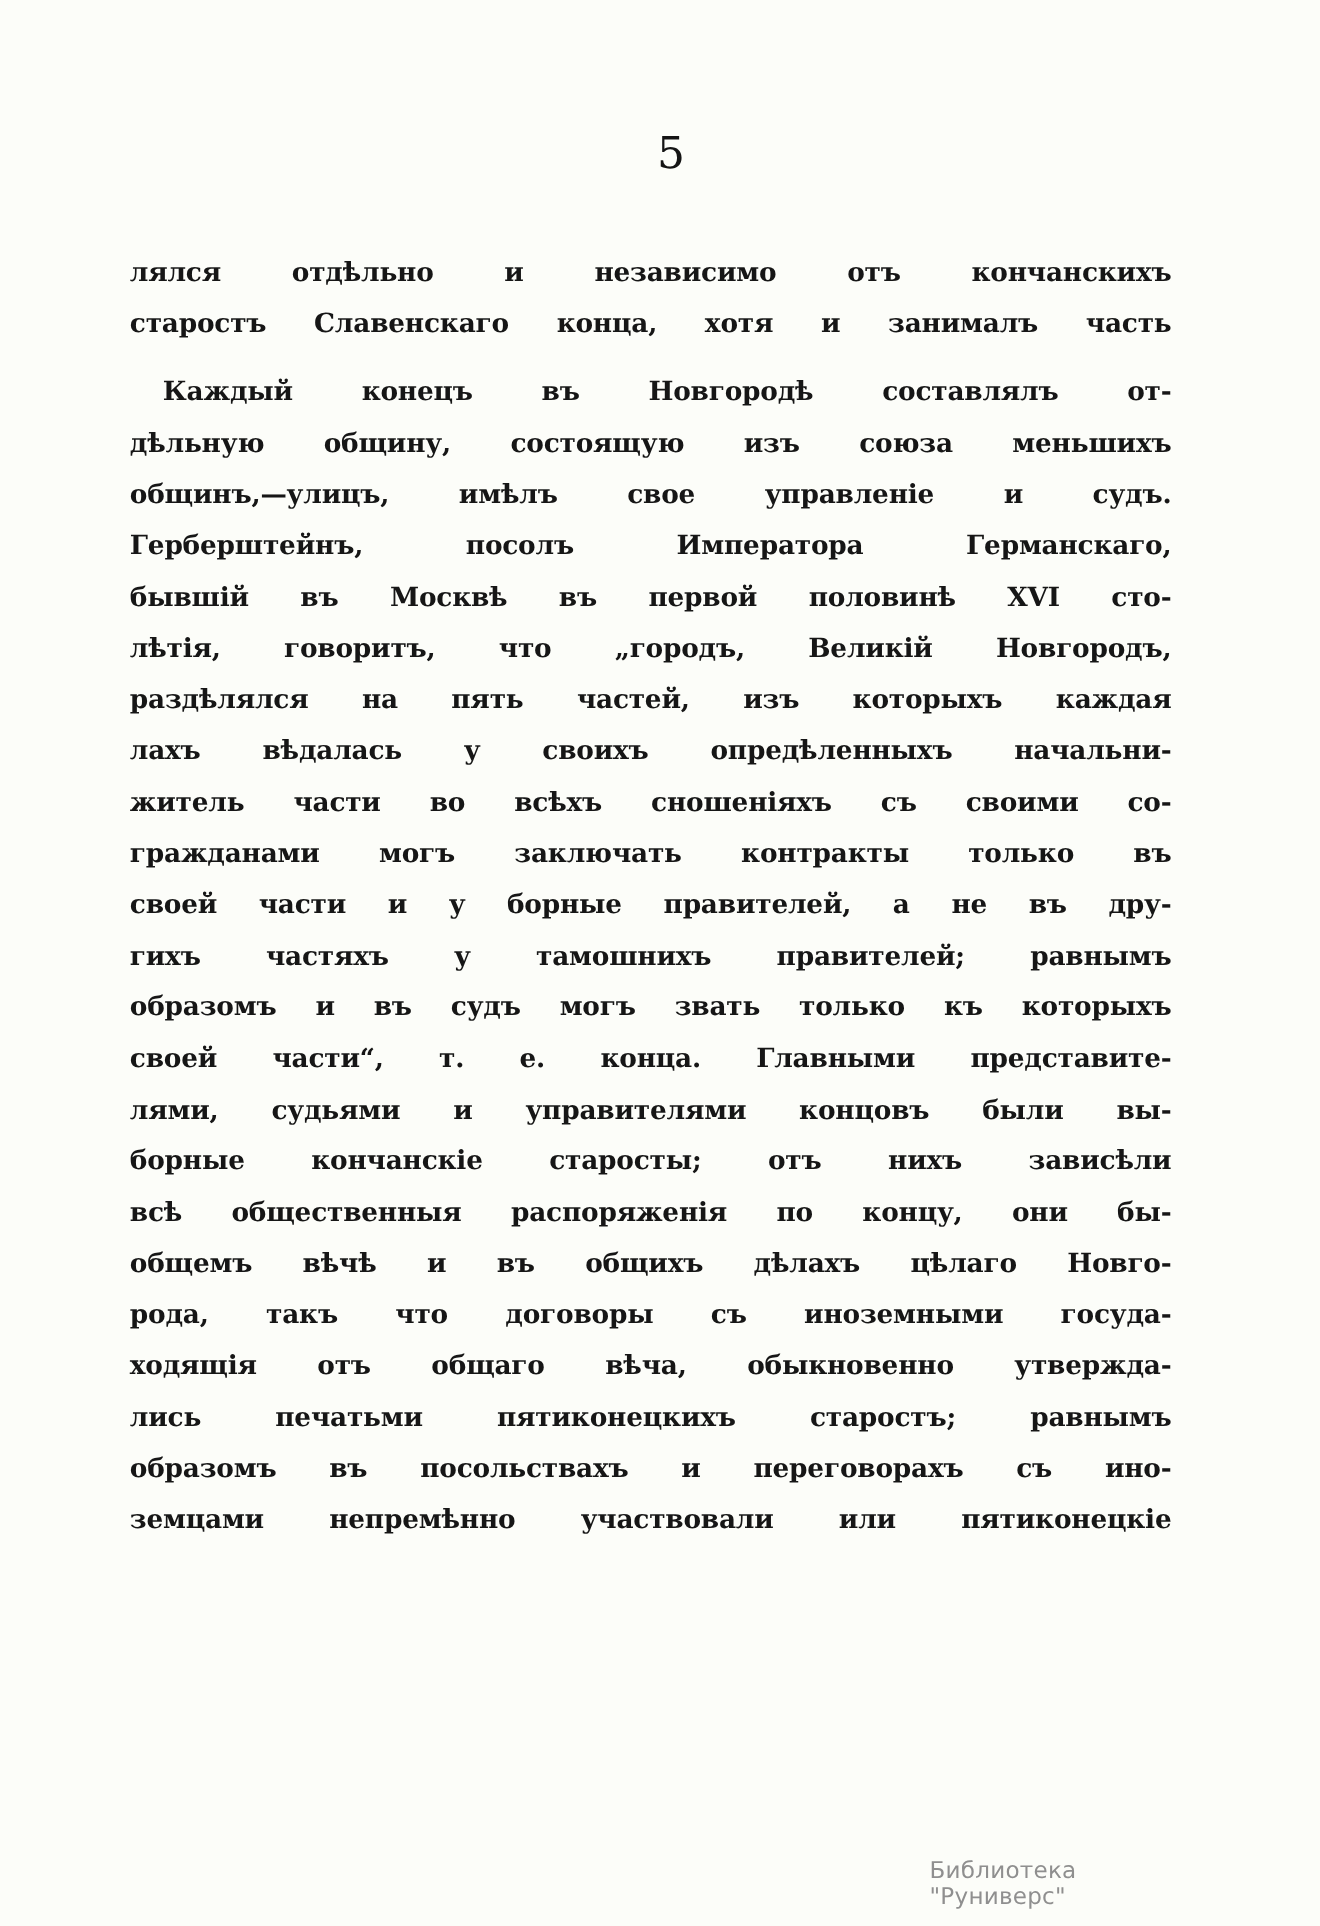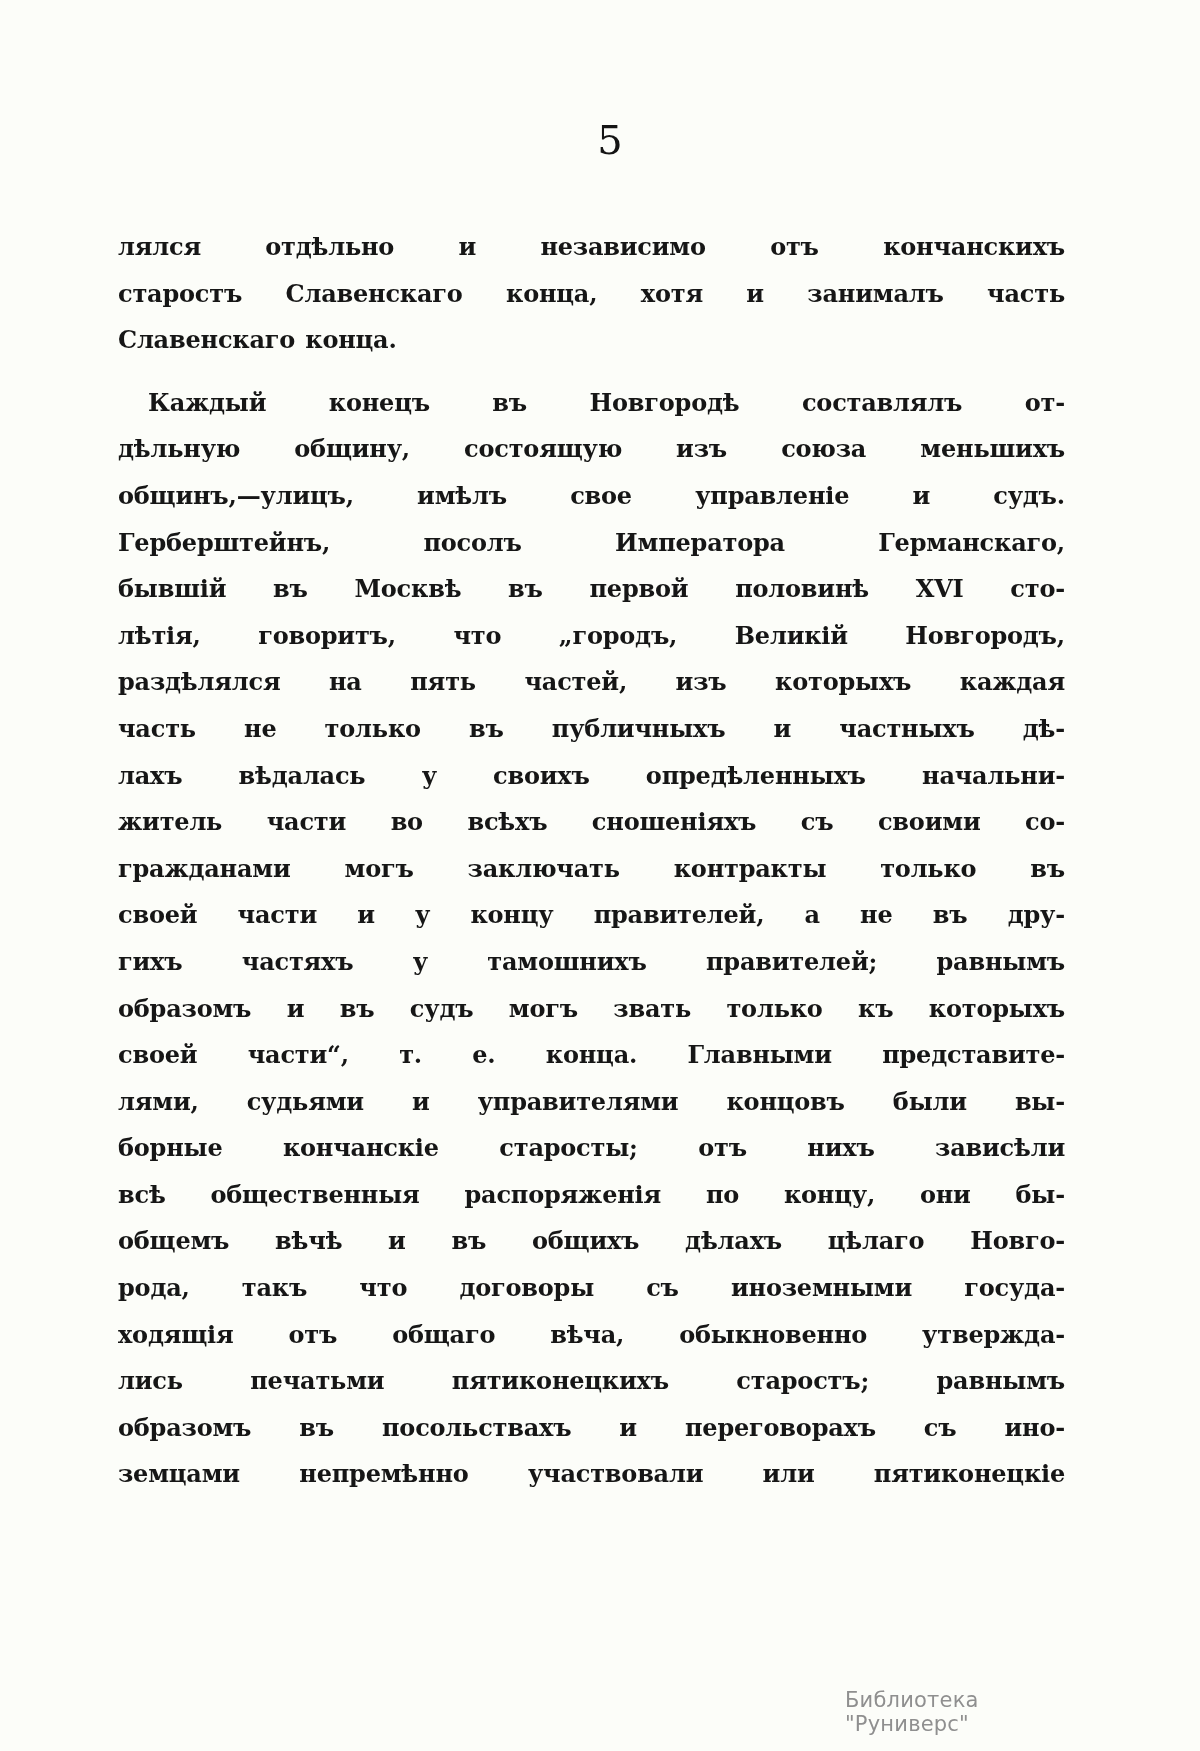--- a/index.html
+++ b/index.html
@@ -69,33 +69,31 @@
 </head>
 <body style="background: rgb(252, 253, 249); color: rgb(22, 22, 22);">
 
 <div class="scan-page">
 
   <div class="page-number">5</div>
 
   <div class="text-block">
       <div class="line justified">лялся отдѣльно и независимо отъ кончанскихъ</div>
       <div class="line justified">старостъ Славенскаго конца, хотя и занималъ часть</div>
-      <div class="line">Славенскаго конца.</div>
       <div class="line justified indented">Каждый конецъ въ Новгородѣ составлялъ от-</div>
       <div class="line justified">дѣльную общину, состоящую изъ союза меньшихъ</div>
       <div class="line justified">общинъ,—улицъ, имѣлъ свое управленіе и судъ.</div>
       <div class="line justified">Герберштейнъ, посолъ Императора Германскаго,</div>
       <div class="line justified">бывшій въ Москвѣ въ первой половинѣ XVI сто-</div>
       <div class="line justified">лѣтія, говоритъ, что „городъ, Великій Новгородъ,</div>
       <div class="line justified">раздѣлялся на пять частей, изъ которыхъ каждая</div>
-      <div class="line justified">часть не только въ публичныхъ и частныхъ дѣ-</div>
       <div class="line justified">лахъ вѣдалась у своихъ опредѣленныхъ начальни-</div>
       <div class="line justified">житель части во всѣхъ сношеніяхъ съ своими со-</div>
       <div class="line justified">гражданами могъ заключать контракты только въ</div>
-      <div class="line justified">своей части и у концу правителей, а не въ дру-</div>
+      <div class="line justified">своей части и у борные правителей, а не въ дру-</div>
       <div class="line justified">гихъ частяхъ у тамошнихъ правителей; равнымъ</div>
       <div class="line justified">образомъ и въ судъ могъ звать только къ которыхъ</div>
       <div class="line justified">своей части“, т. е. конца. Главными представите-</div>
       <div class="line justified">лями, судьями и управителями концовъ были вы-</div>
       <div class="line justified">борные кончанскіе старосты; отъ нихъ зависѣли</div>
       <div class="line justified">всѣ общественныя распоряженія по концу, они бы-</div>
       <div class="line justified">общемъ вѣчѣ и въ общихъ дѣлахъ цѣлаго Новго-</div>
       <div class="line justified">рода, такъ что договоры съ иноземными госуда-</div>
       <div class="line justified">ходящія отъ общаго вѣча, обыкновенно утвержда-</div>
       <div class="line justified">лись печатьми пятиконецкихъ старостъ; равнымъ</div>

